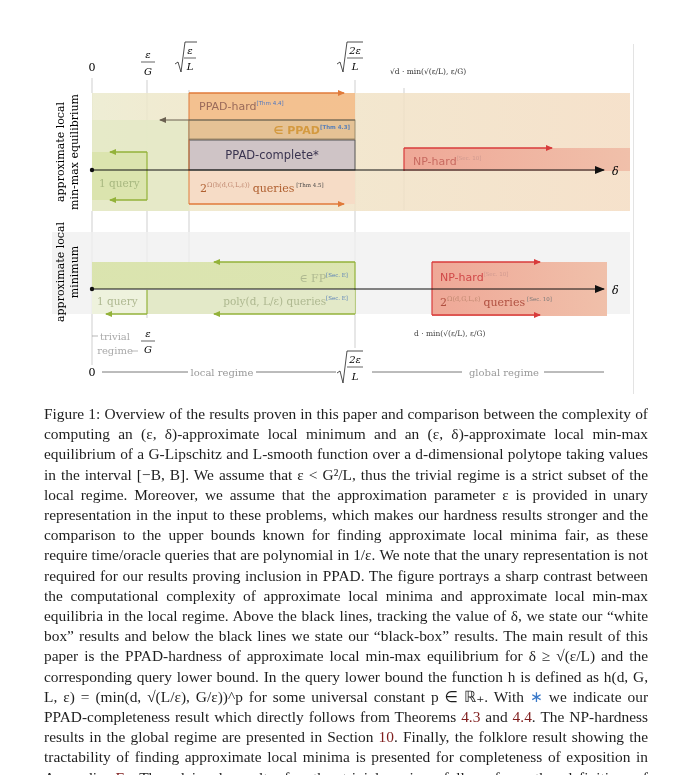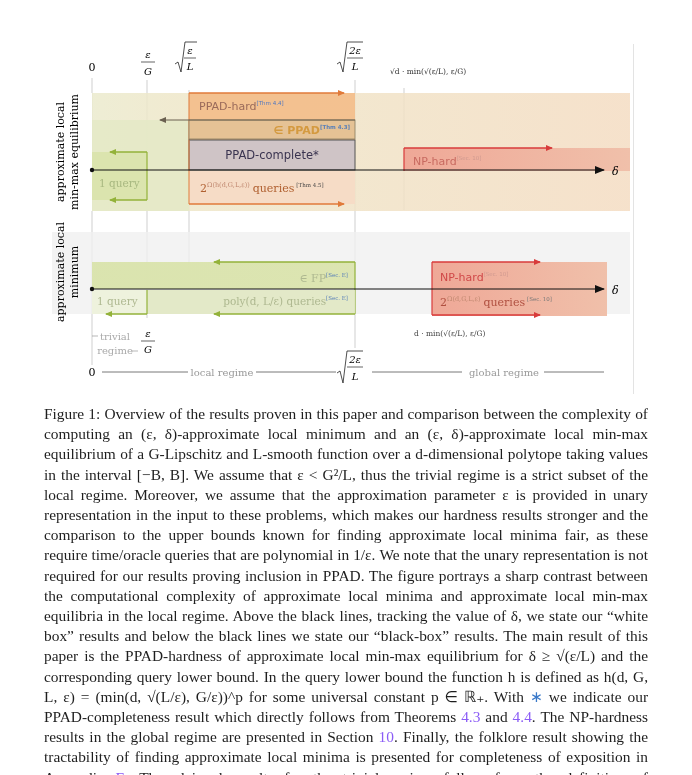--- a/index.html
+++ b/index.html
@@ -5,21 +5,21 @@
   html, body { margin: 0; padding: 0; background: #ffffff; }
   body { width: 692px; height: 775px; position: relative; overflow: hidden; font-family: "DejaVu Serif", serif; color: #222; }
   #figure { position: absolute; left: 0; top: 0; width: 692px; height: 400px; }
   #figure text { font-family: "DejaVu Serif", serif; }
   .sans { font-family: "DejaVu Sans", sans-serif !important; }
   #caption {
     position: absolute; left: 44px; top: 404px; width: 604px;
     font-family: "Liberation Serif", serif; font-size: 15.4px; line-height: 20.2px;
     text-align: justify; color: #1e1e1e;
   }
-  #caption .ref { color: #8b5cf6; }
+  #caption .ref { color: #7f1d1d; }
   #caption .star { color: #3a79c9; }
   .frame-right { position:absolute; left:633px; top:44px; width:1px; height:350px; background:#e3e3e3; }
 </style>
 </head>
 <body>
 
 <div class="frame-right"></div>
 
 <svg id="figure" viewBox="0 0 692 400" xmlns="http://www.w3.org/2000/svg">
   <defs>

